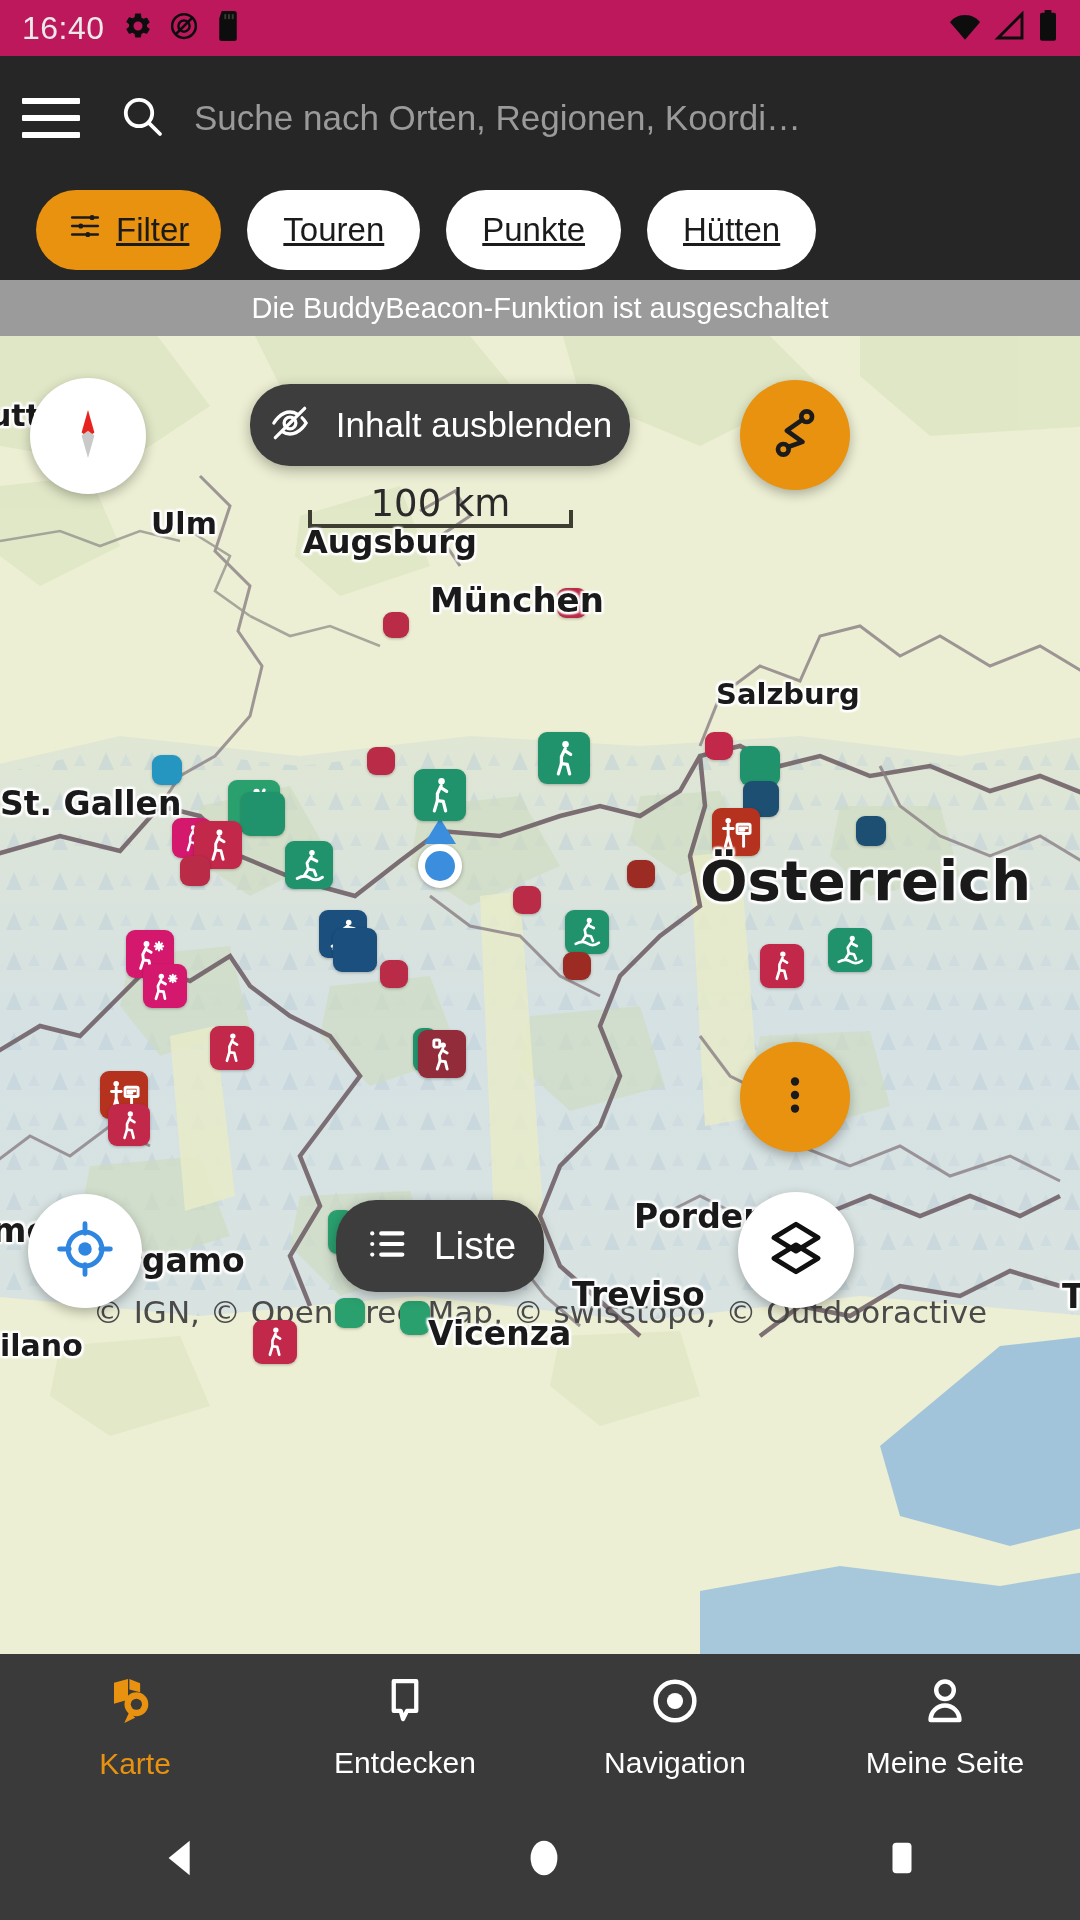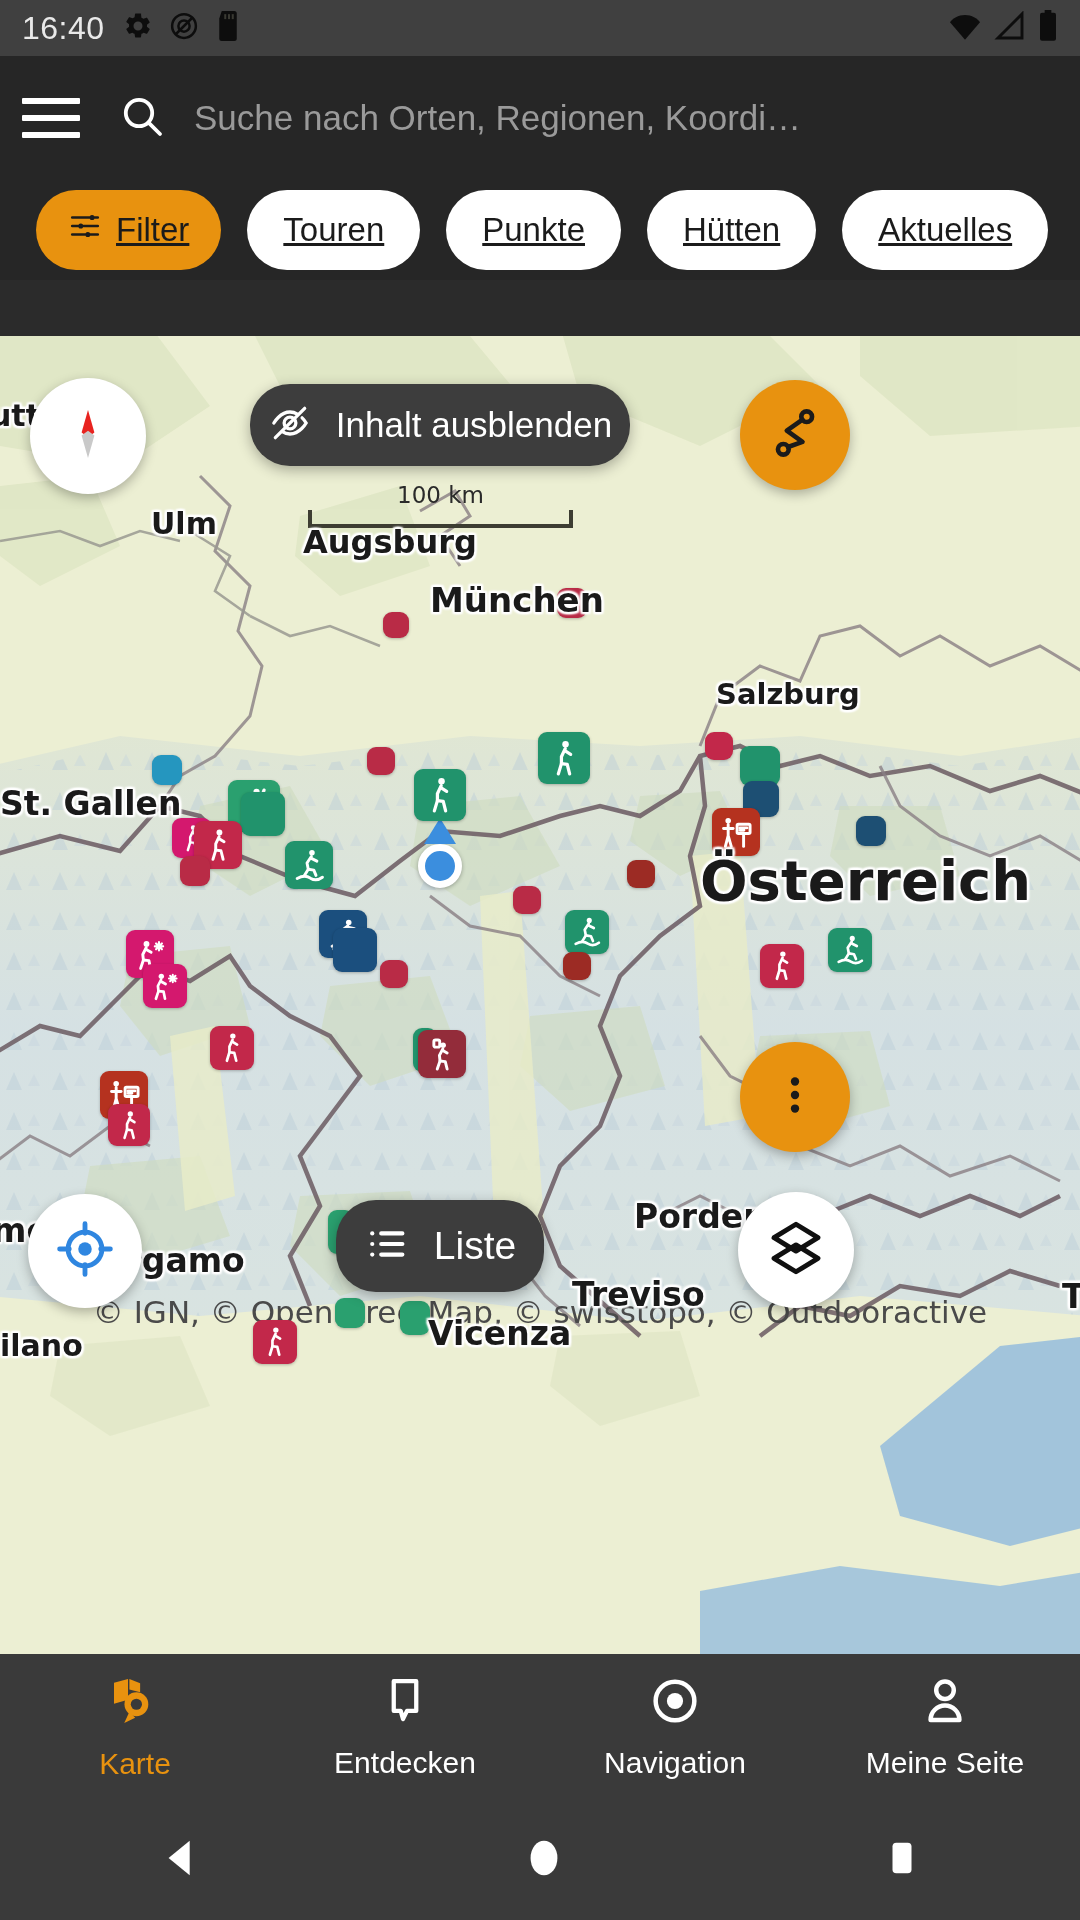--- a/index.html
+++ b/index.html
@@ -13,21 +13,21 @@
     position: relative;
     width: 1080px; height: 1920px;
     overflow: hidden;
     background: #2b2b2b;
   }
 
   
   #statusbar {
     position: absolute; top: 0; left: 0;
     width: 1080px; height: 56px;
-    background: #404040;
+    background: #be185d;
     display: flex; align-items: center;
     padding: 0 22px;
     z-index: 60;
   }
   #statusbar .clock {
     color: #e9e9e9; font-size: 32px; letter-spacing: 0.5px;
   }
   #statusbar .sysicons-left { display: flex; align-items: center; gap: 16px; margin-left: 18px; }
   #statusbar .sysicons-right { margin-left: auto; display: flex; align-items: center; gap: 12px; }
   .sysicon { display: block; }
@@ -133,21 +133,21 @@
     display: flex; align-items: center; justify-content: center;
     gap: 24px;
     color: #fff;
     box-shadow: 0 4px 14px rgba(0,0,0,.3);
     cursor: pointer;
   }
 
   #scalebar { position: absolute; pointer-events: none; }
   #scalebar .scaletext {
     position: absolute; left: 0; top: 0; width: 100%;
-    text-align: center; font-size: 23px; color: #2a2a2a;
+    text-align: center; font-size: 37px; color: #2a2a2a;
     font-family: "DejaVu Sans", sans-serif;
   }
   #scalebar .bar {
     position: absolute; left: 0; bottom: 0; width: 100%; height: 18px;
     border-left: 4px solid #3d3d32;
     border-right: 4px solid #3d3d32;
     border-bottom: 4px solid #3d3d32;
   }
 
   #attribution {
@@ -277,25 +277,25 @@
     </div>
     <div class="chip plain">
       <span>Touren</span>
     </div>
     <div class="chip plain">
       <span>Punkte</span>
     </div>
     <div class="chip plain">
       <span>Hütten</span>
     </div>
-    <div class="chip plain">
-      <span>Aktuelles</span>
-    </div>
   </div>
 
+  <div id="banner">
+    <span>Die BuddyBeacon-Funktion ist ausgeschaltet</span>
+  </div>
 
   <div id="map">
 
     <svg class="basemap" width="1080" height="1318" viewBox="0 0 1080 1318">
       <defs>
         <pattern id="terrainTri" width="46" height="40" patternUnits="userSpaceOnUse">
           <path d="M6 34 L14 16 L22 34 Z" fill="#b8cbd6" opacity="0.42"></path>
           <path d="M28 30 L34 18 L40 30 Z" fill="#c3d3dd" opacity="0.38"></path>
         </pattern>
         <linearGradient id="alpGrad" x1="0" y1="0" x2="0" y2="1">

